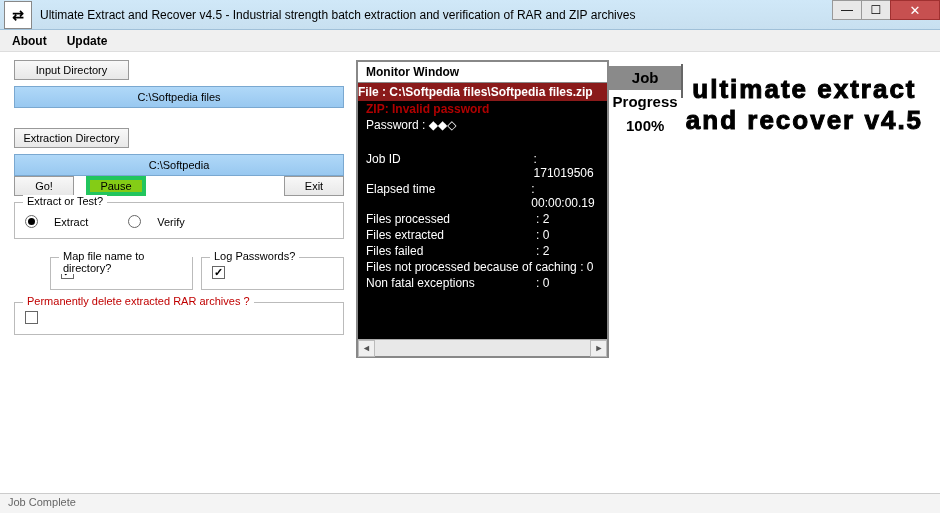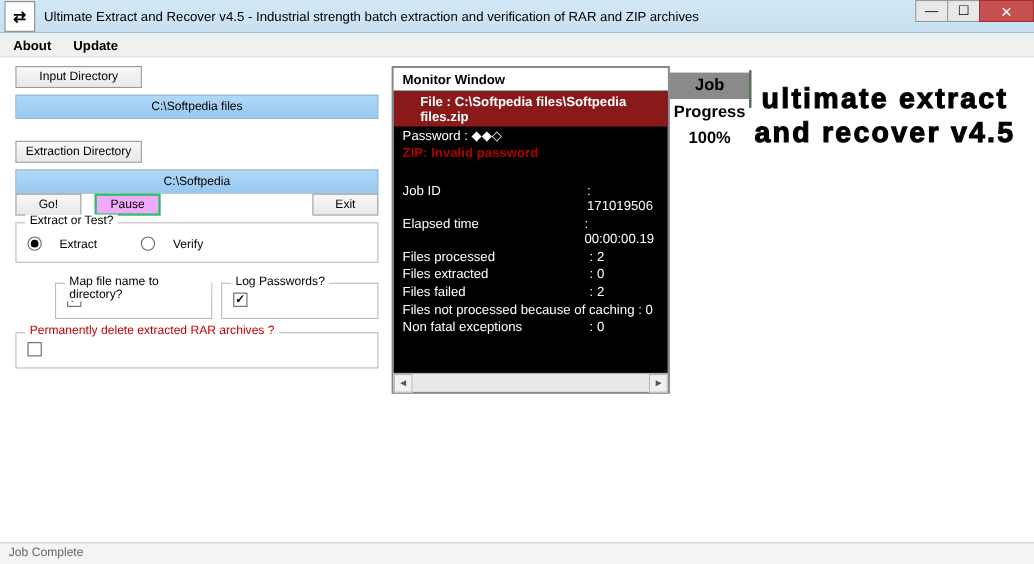--- a/index.html
+++ b/index.html
@@ -17,40 +17,40 @@
 
 .content { display: flex; padding: 8px 14px 0 14px; gap: 12px; height: 438px; }
 
 .left-panel { width: 330px; display: flex; flex-direction: column; }
 .btn { background: linear-gradient(#f8f8f8,#e8e8e8); border: 1px solid #999; font-size: 11px; height: 20px; display: flex; align-items: center; justify-content: center; cursor: default; }
 .btn-input { width: 115px; }
 .path-bar { height: 22px; background: linear-gradient(#b0d8f8,#98c8f0); border: 1px solid #7aa8d0; font-size: 11px; display: flex; align-items: center; justify-content: center; margin-top: 6px; }
 
 .btn-row { display: flex; gap: 12px; }
 .btn-small { width: 60px; }
-.btn-pause { border: 2px solid #22c55e; background: #f0abfc; }
+.btn-pause { border: 4px solid #22c55e; background: #84cc16; }
 .btn-exit { width: 60px; margin-left: auto; }
 
 .group { border: 1px solid #bbb; margin-top: 6px; padding: 8px 10px 10px 10px; position: relative; }
 .group-legend { position: absolute; top: -8px; left: 8px; background: #fff; padding: 0 4px; font-size: 11px; }
 .group-legend-red { color: #c00000; }
 .radio-row { display: flex; gap: 40px; align-items: center; margin-top: 4px; }
 .radio-item, .check-item { display: flex; align-items: center; gap: 16px; font-size: 11px; }
 .radio { width: 13px; height: 13px; border: 1px solid #666; border-radius: 50%; display: flex; align-items: center; justify-content: center; }
 .radio.checked::after { content: ""; width: 7px; height: 7px; background: #000; border-radius: 50%; }
 .group-pair { display: flex; gap: 8px; margin-top: 12px; padding-left: 36px; }
 .group-half { flex: 1; }
 .check { width: 13px; height: 13px; border: 1px solid #666; display: flex; align-items: center; justify-content: center; font-size: 11px; line-height: 1; }
 .check.checked::after { content: "✓"; font-weight: bold; }
 
 .right-panel { flex: 1; display: flex; flex-direction: row; }
 .monitor-frame { border: 2px solid #888; background: #fff; height: 298px; display: flex; flex-direction: column; }
 .monitor-header { background: #fff; color: #000; border-bottom: 1px solid #888; font-size: 12px; padding: 3px 8px; font-weight: bold; }
 .monitor-body { flex: 1; background: #000; color: #fff; font-size: 12px; overflow: hidden; position: relative; }
-.mon-file { background: #8a1a1a; padding: 2px 24px; font-weight: bold; }
+.mon-file { background: #8a1a1a; padding: 2px 0; font-weight: bold; }
 .mon-line { padding: 1px 8px; font-size: 12px; }
 .mon-err { color: #b00000; font-weight: bold; }
 .mon-stat { display: flex; }
 .mon-stat-label { width: 170px; }
 .scroll-h { height: 17px; background: #e8e8e8; border-top: 1px solid #aaa; display: flex; align-items: center; }
 .scroll-arrow { width: 17px; height: 17px; display: flex; align-items: center; justify-content: center; font-size: 9px; color: #555; border: 1px solid #bbb; background: #f0f0f0; }
 .scroll-track { flex: 1; }
 
 .progress-label { background: #8a8a8a; color: #000; text-align: center; font-size: 15px; font-weight: bold; height: 24px; line-height: 24px; margin-top: 6px; }
 .progress-bar { background: #00b000; height: 34px; border: 1px solid #666; margin-top: 4px; }
@@ -128,22 +128,22 @@
         <span class="check"></span>
       </label>
     </div>
   </div>
 
   <div class="right-panel">
     <div class="monitor-frame">
       <div class="monitor-header">Monitor Window</div>
       <div class="monitor-body">
         <div class="mon-file">File : C:\Softpedia files\Softpedia files.zip</div>
+        <div class="mon-line mon-err">ZIP: Invalid password</div>
         <div class="mon-line">Password : ◆◆◇</div>
-        <div class="mon-line mon-err">ZIP: Invalid password</div>
         <div style="height:18px;"></div>
         <div id="stats-container">
             <div class="mon-line mon-stat">
               <span class="mon-stat-label">Job ID</span>
               <span>: 171019506</span>
             </div>
             <div class="mon-line mon-stat">
               <span class="mon-stat-label">Elapsed time</span>
               <span>: 00:00:00.19</span>
             </div>

